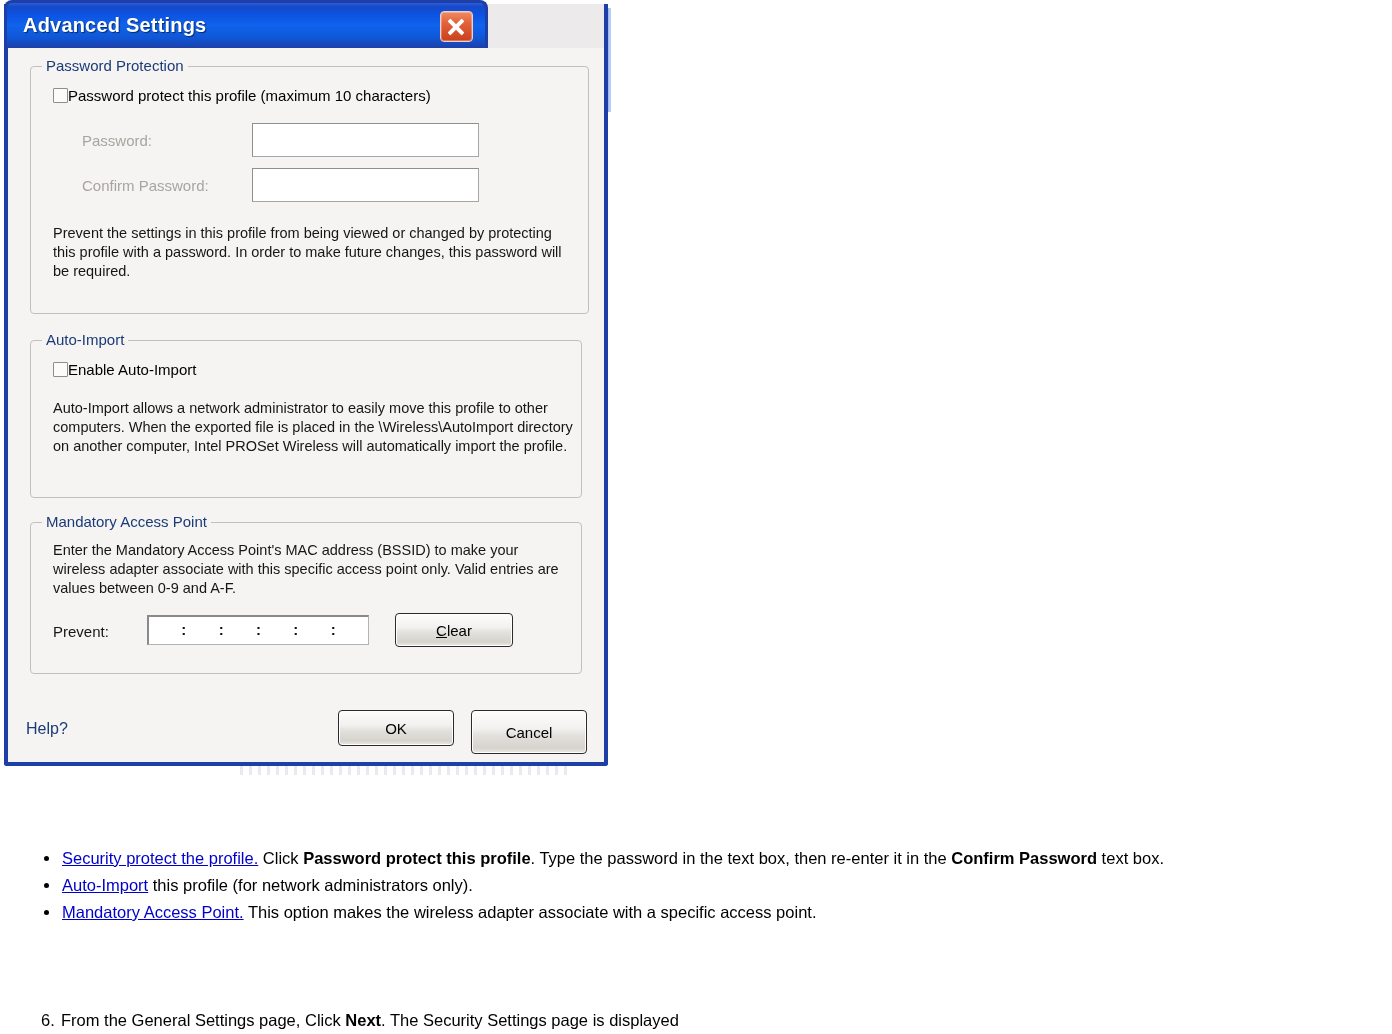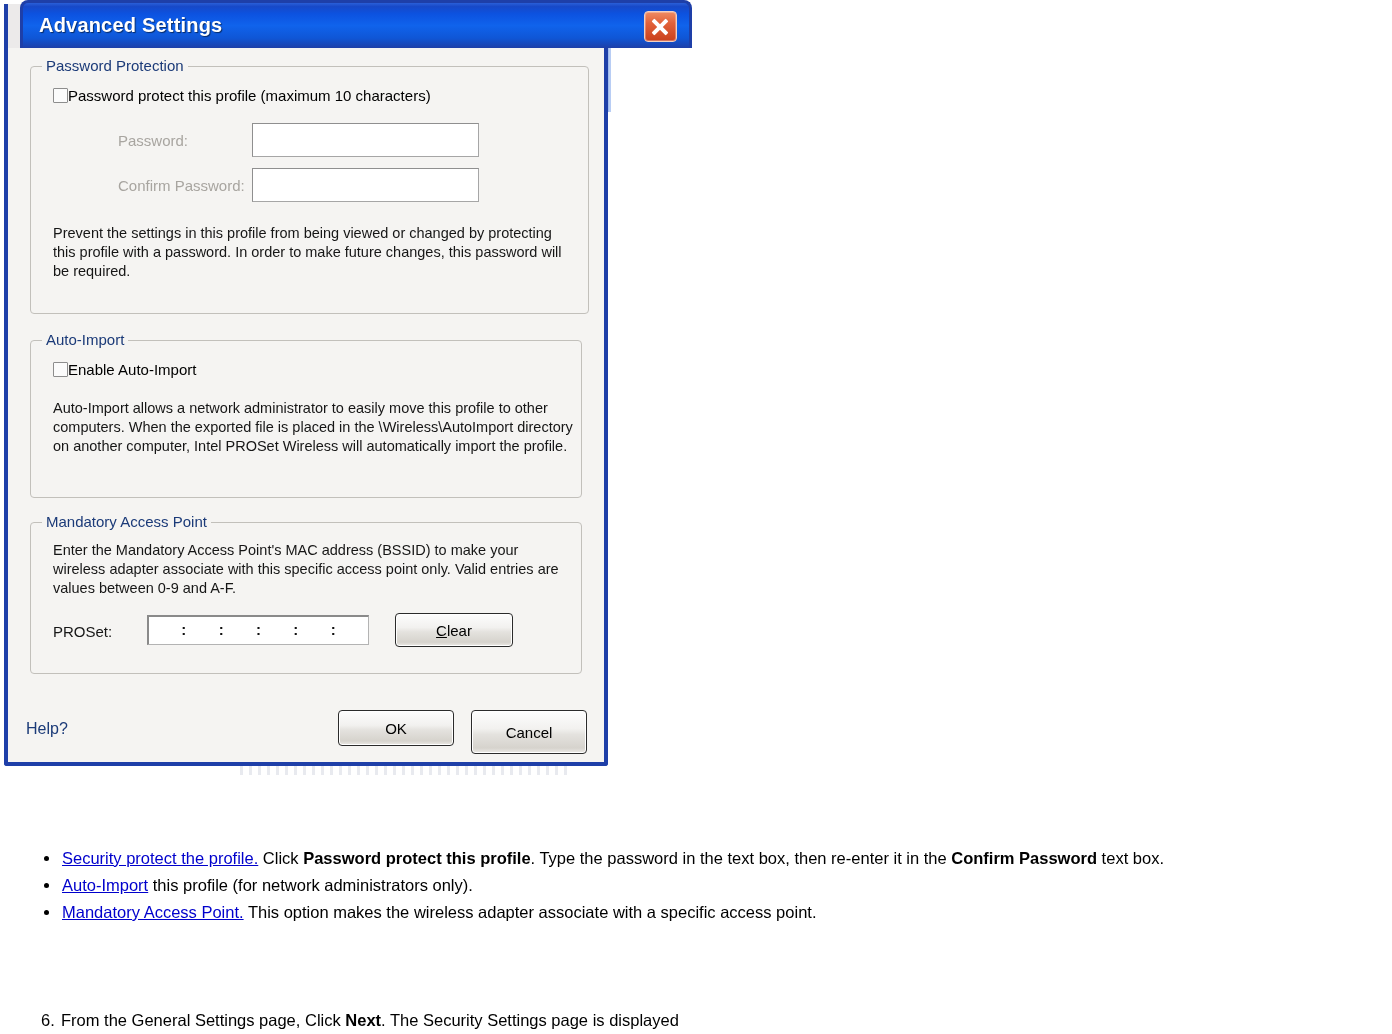--- a/index.html
+++ b/index.html
@@ -34,31 +34,30 @@
     width: 9px;
     height: 104px;
     background: #9fbbf0;
     border-right: 2px solid #b8cdf4;
   }
 
   #title-bar {
     position: absolute;
     left: -4px;
     top: -4px;
-    width: 672px;
+    width: 484px;
     height: 48px;
     box-sizing: border-box;
     background: linear-gradient(to bottom,
         #2a5fd8 0%, #1749c8 8%, #0c52e0 24%,
         #1063ec 50%, #0f56d6 78%, #1e3fa8 100%);
     border-radius: 8px 8px 0 0;
     border-left: 3px solid #1e3fa8;
     border-right: 3px solid #1e3fa8;
     border-top: 3px solid #1e3fa8;
-    margin-left: 16px;
   }
   #title-text {
     position: absolute;
     left: 16px;
     top: 11px;
     font-size: 20px;
     font-weight: bold;
     color: #ffffff;
     letter-spacing: 0.2px;
     text-shadow: 1px 1px 1px rgba(0,0,0,0.55);
@@ -133,21 +132,20 @@
     color: #000000;
     white-space: nowrap;
   }
 
   
   .field-label {
     position: absolute;
     font-size: 15px;
     color: #a8a5a0;
     white-space: nowrap;
-    margin-left: 36px;
   }
   .desc-text {
     position: absolute;
     font-size: 14.5px;
     color: #161616;
     line-height: 19px;
   }
   .addr-label {
     position: absolute;
     font-size: 15px;
@@ -315,21 +313,21 @@
       </div>
 
       <div class="desc-text" style="left:22px; top:58px; width:524px;">Auto-Import allows a network administrator to easily move this profile to other computers. When the exported file is placed in the \Wireless\AutoImport directory on another computer, Intel PROSet Wireless will automatically import the profile.</div>
     </div>
 
     <div class="groupbox" style="left:22px; top:474px; width:552px; height:152px;">
       <div class="groupbox-title">Mandatory Access Point</div>
 
       <div class="desc-text" style="left:22px; top:18px; width:516px;">Enter the Mandatory Access Point's MAC address (BSSID) to make your wireless adapter associate with this specific access point only. Valid entries are values between 0-9 and A-F.</div>
 
-      <div class="addr-label" style="left:22px; top:100px;">PROSet:</div>
+      <div class="addr-label" style="left:22px; top:100px;">Prevent:</div>
 
       <div id="mac-field" style="left:116px; top:92px; width:222px; height:30px;">
         <span class="mac-octet"></span>
         <span class="mac-colon">:</span>
         <span class="mac-octet"></span>
         <span class="mac-colon">:</span>
         <span class="mac-octet"></span>
         <span class="mac-colon">:</span>
         <span class="mac-octet"></span>
         <span class="mac-colon">:</span>

